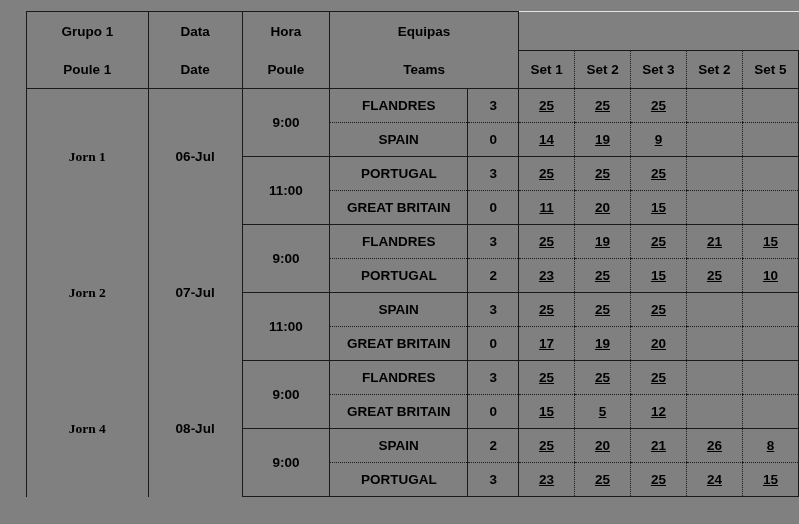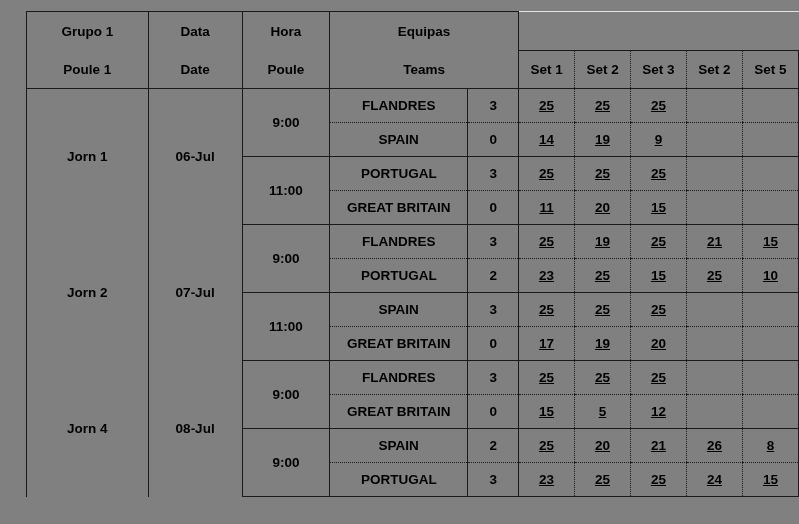--- a/index.html
+++ b/index.html
@@ -66,20 +66,21 @@
   .hdr-set.last{border-right:1.5px solid #1a1a1a;}
   .hdr-gap{background:#808080;border:0;}
 
   
   .round-cell{
     background:#d8d8d8;
     font-weight:bold;
     font-size:13.5px;
     border-left:1.5px solid #1a1a1a;
     border-right:1.5px solid #1a1a1a;
+    font-family:Liberation Serif, serif;
   }
   .date-cell{
     background:#808080;
     border-right:1.5px solid #1a1a1a;
   }
   .hour-cell{
     background:#808080;
     border-right:1.5px solid #1a1a1a;
   }
   .team-cell{

